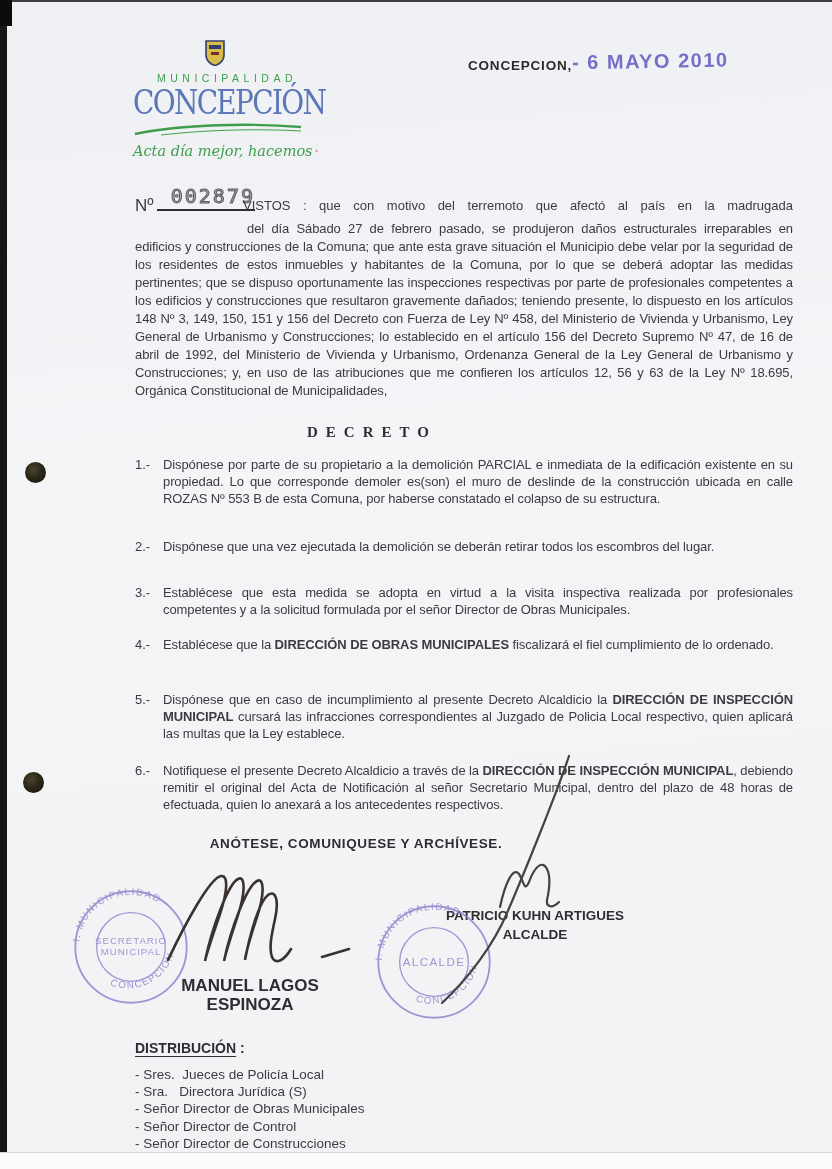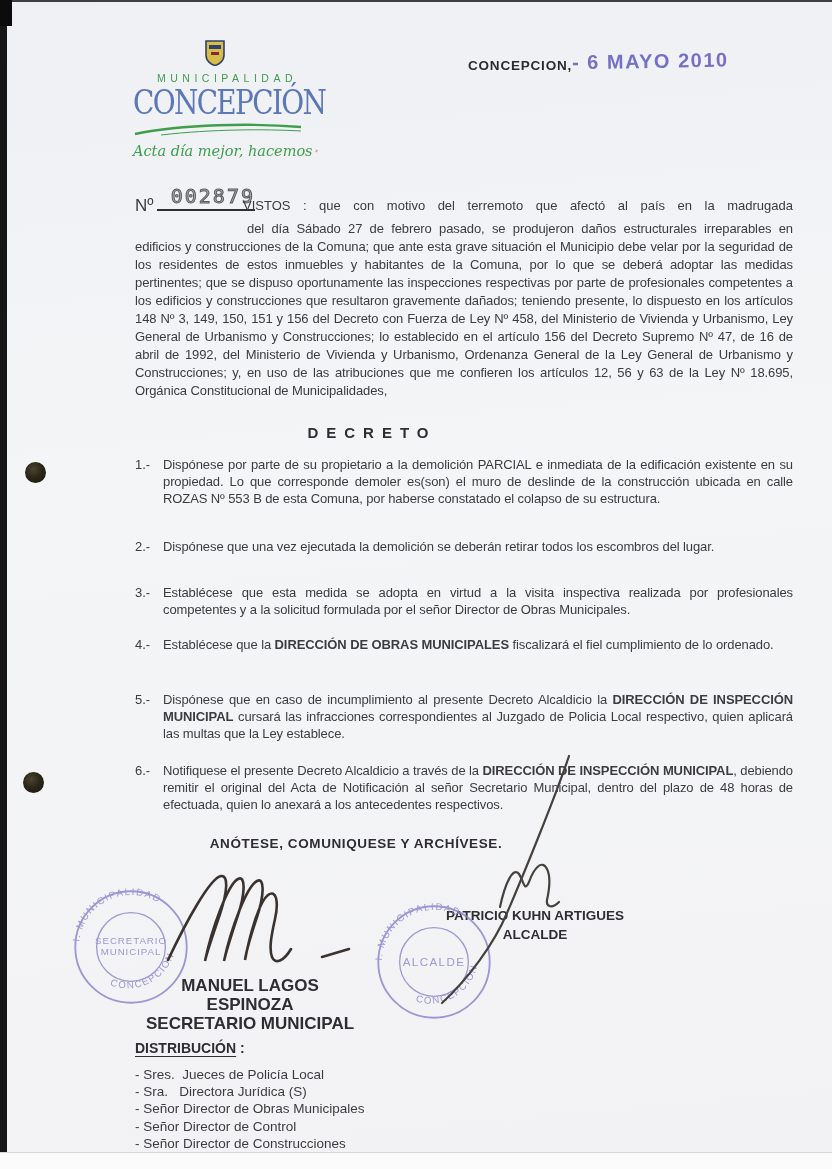--- a/index.html
+++ b/index.html
@@ -32,21 +32,21 @@
 
   
   .num-label{left:135px;top:196px;font-size:17px;}
   .num-box{left:157px;top:184px;width:98px;text-align:right;border-bottom:2px solid #2f2f33;padding-bottom:1px;}
   .num-value{font-family:"DejaVu Sans Mono","Liberation Mono",monospace;font-size:20px;letter-spacing:2px;
              color:rgba(95,95,100,.5);-webkit-text-stroke:1px #5a5a60;}
   .vistos-line1{left:243px;top:198px;width:550px;font-size:13px;text-align:justify;text-align-last:justify;white-space:nowrap;}
   .vistos-body{left:135px;top:220px;width:658px;font-size:13px;line-height:18px;letter-spacing:-.1px;
                text-align:justify;text-indent:112px;}
 
-  .decreto-heading{left:0;top:424px;width:744px;text-align:center;font-size:15px;font-weight:bold;letter-spacing:8px;color:#2e2e32;}
+  .decreto-heading{left:0;top:424px;width:744px;text-align:center;font-size:15px;font-weight:bold;letter-spacing:8px;color:#2e2e32;font-family:Liberation Serif, serif;}
 
   
   .item{left:135px;width:658px;display:flex;font-size:13px;line-height:17.2px;letter-spacing:-.1px;}
   .item-num{width:28px;flex:0 0 28px;}
   .item-text{flex:1;text-align:justify;}
   .item-1{top:456px;} .item-2{top:538px;} .item-3{top:584px;}
   .item-4{top:636px;} .item-5{top:691px;} .item-6{top:762px;}
 
   .closing{left:0;top:836px;width:712px;text-align:center;font-size:13.5px;font-weight:bold;letter-spacing:.6px;color:#2e2e32;}
 
@@ -134,21 +134,20 @@
   </div>
   <div class="abs item item-6">
     <span class="item-num">6.-</span>
     <span class="item-text"><span>Notifiquese el presente Decreto Alcaldicio a través de la </span><b>DIRECCIÓN DE INSPECCIÓN MUNICIPAL</b><span>, debiendo remitir el original del Acta de Notificación al señor Secretario Municipal, dentro del plazo de 48 horas de efectuada, quien lo anexará a los antecedentes respectivos.</span></span>
   </div>
 
   <div class="abs closing">ANÓTESE, COMUNIQUESE Y ARCHÍVESE.</div>
 
   <div class="abs sig-left-block">
     <div>MANUEL LAGOS ESPINOZA</div>
-    <div>SECRETARIO MUNICIPAL</div>
   </div>
   <div class="abs sig-right-block">
     <div>PATRICIO KUHN ARTIGUES</div>
     <div>ALCALDE</div>
   </div>
 
   <svg class="abs stamp stamp-secretario" width="130" height="130" viewBox="0 0 140 140">
     <circle cx="70" cy="70" r="60" fill="none" stroke="#8a82cd" stroke-width="2"></circle>
     <circle cx="70" cy="70" r="37" fill="none" stroke="#8a82cd" stroke-width="1.4"></circle>
     <defs>

